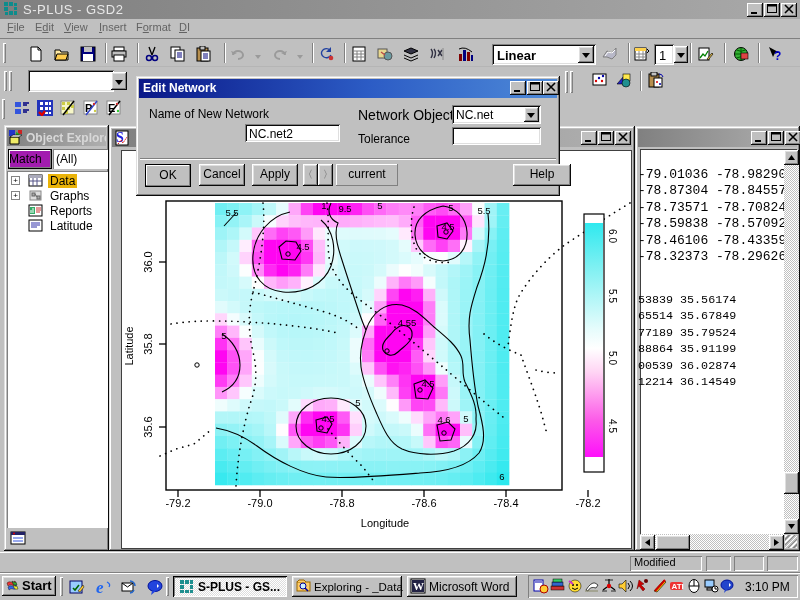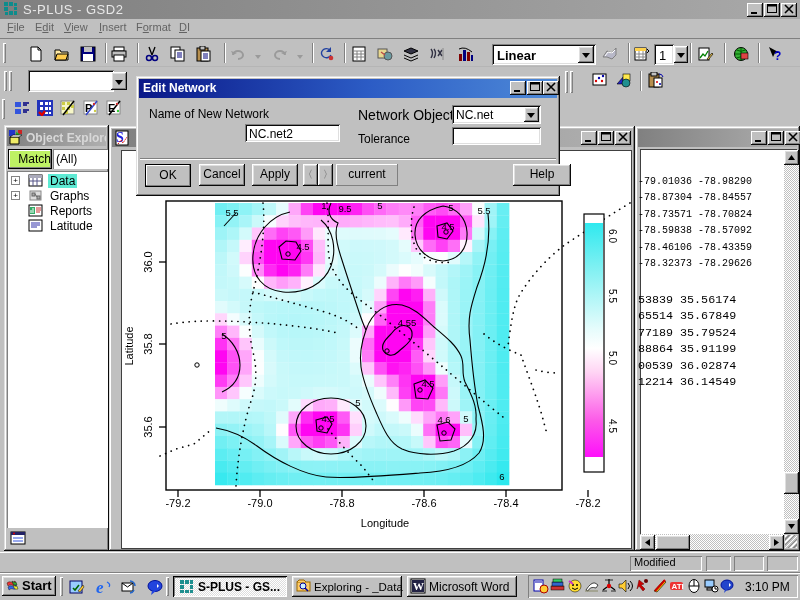--- a/index.html
+++ b/index.html
@@ -247,31 +247,31 @@
 <div class="abs win" style="left:4px;top:125px;width:105px;height:426px"></div>
 <div class="abs" style="left:7px;top:128px;width:99px;height:18px;background:linear-gradient(90deg,#808080,#b0b0b0)"></div>
 <div class="abs" style="left:8px;top:129px"><svg width="16" height="16" viewBox="0 0 16 16">
         <rect x="1" y="1" width="6" height="6" fill="#2233cc"></rect>
         <rect x="10" y="1" width="4" height="4" fill="#cc2222"></rect>
         <path d="M8 3l4 2-4 2z" fill="#22aa22"></path>
         <path d="M2 8h9v7H2z" fill="#eeea66" stroke="#000"></path>
         <path d="M2 8l3-2h9l-3 2z" fill="#fff" stroke="#000" stroke-width=".6"></path>
       </svg></div>
 <div class="abs" style="left:26px;top:131px;font-size:12px;font-weight:bold;color:#d8d8d8;white-space:nowrap;overflow:hidden;width:80px">Object Explorer</div>
-<div class="abs" style="left:8px;top:149px;width:44px;height:20px;background:#bef264;border:1px solid #000;box-shadow:inset -1px -1px 0 #808080, inset 1px 1px 0 #fff;font-size:12px;text-align:right;line-height:18px">Match</div>
+<div class="abs" style="left:8px;top:149px;width:44px;height:20px;background:#a21caf;border:1px solid #000;box-shadow:inset -1px -1px 0 #808080, inset 1px 1px 0 #fff;font-size:12px;text-align:left;line-height:18px">Match</div>
 <div class="abs" style="left:53px;top:149px;width:55px;height:20px;background:#fff;box-shadow:inset 1px 1px 0 #808080"></div>
 <div class="abs" style="left:56px;top:152px;font-size:12px">(All)</div>
 <div class="abs" style="left:7px;top:171px;width:101px;height:357px;background:#fff;box-shadow:inset 1px 1px 0 #808080"></div>
 <div class="abs" style="left:11px;top:176px;width:9px;height:9px;background:#fff;border:1px solid #848484;font-size:8px;line-height:7px;text-align:center">+</div>
 <div class="abs" style="left:28px;top:173px;width:16px;height:16px"><svg width="16" height="15" viewBox="0 0 16 15">
         <rect x="1" y="2" width="13" height="11" fill="#fff" stroke="#000"></rect>
         <rect x="1" y="2" width="13" height="3" fill="#aab"></rect>
         <path d="M1 8h13M5 5v8M9 5v8" stroke="#558"></path>
       </svg></div>
-<div class="abs" style="left:48px;top:174px;font-size:12px;background:#5eead4;padding:0 2px">Data</div>
+<div class="abs" style="left:48px;top:174px;font-size:12px;background:#eab308;padding:0 2px">Data</div>
 <div class="abs" style="left:11px;top:191px;width:9px;height:9px;background:#fff;border:1px solid #848484;font-size:8px;line-height:7px;text-align:center">+</div>
 <div class="abs" style="left:28px;top:188px;width:16px;height:16px"><svg width="16" height="16" viewBox="0 0 16 16">
         <rect x="2" y="3" width="11" height="9" fill="#ddd" stroke="#888"></rect>
         <rect x="4" y="5" width="3" height="3" fill="#aaa" stroke="#666"></rect>
         <rect x="9" y="8" width="3" height="3" fill="#aaa" stroke="#666"></rect>
         <path d="M7 6l2 3" stroke="#666"></path>
       </svg></div>
 <div class="abs" style="left:48px;top:189px;font-size:12px;padding:0 2px">Graphs</div>
 <div class="abs" style="left:28px;top:203px;width:16px;height:16px"><svg width="16" height="16" viewBox="0 0 16 16">
         <rect x="1" y="2" width="13" height="11" fill="#fff" stroke="#000"></rect>
@@ -966,21 +966,21 @@
         <rect x="3" y="9" width="6" height="2" fill="#000"></rect>
       </svg></div>
 <div class="tbtn" style="left:768px;top:131px"><svg width="14" height="12" viewBox="0 0 14 12">
         <rect x="2.5" y="1.5" width="9" height="8" fill="none" stroke="#000" stroke-width="1"></rect>
         <rect x="2.5" y="1.5" width="9" height="2" fill="#000"></rect>
       </svg></div>
 <div class="tbtn" style="left:785px;top:131px"><svg width="14" height="12" viewBox="0 0 14 12">
         <path d="M3 2l8 8M11 2l-8 8" stroke="#000" stroke-width="1.6"></path>
       </svg></div>
 <div class="abs" style="left:640px;top:149px;width:157px;height:385px;background:#fff;border-left:1px solid #404040;border-top:1px solid #404040"></div>
-<div class="abs mono" style="left:638px;top:174px;font-size:10px;line-height:16.42px;white-space:nowrap">-79.01036&nbsp;-78.98290<br>-78.87304&nbsp;-78.84557<br>-78.73571&nbsp;-78.70824<br>-78.59838&nbsp;-78.57092<br>-78.46106&nbsp;-78.43359<br>-78.32373&nbsp;-78.29626</div>
+<div class="abs mono" style="left:638px;top:167px;font-size:13px;line-height:16.42px;white-space:nowrap">-79.01036&nbsp;-78.98290<br>-78.87304&nbsp;-78.84557<br>-78.73571&nbsp;-78.70824<br>-78.59838&nbsp;-78.57092<br>-78.46106&nbsp;-78.43359<br>-78.32373&nbsp;-78.29626</div>
 <div class="abs mono" style="left:638px;top:292px;font-size:11.7px;line-height:16.42px;white-space:nowrap">53839&nbsp;35.56174<br>65514&nbsp;35.67849<br>77189&nbsp;35.79524<br>88864&nbsp;35.91199<br>00539&nbsp;36.02874<br>12214&nbsp;36.14549</div>
 <div class="abs dith" style="left:784px;top:150px;width:15px;height:384px"></div>
 <div class="abs raised" style="left:784px;top:150px;width:15px;height:15px;text-align:center"><svg width="13" height="13" viewBox="0 0 13 13">
         <path d="M6.5 4l3.5 5H3z" fill="#000"></path>
       </svg></div>
 <div class="abs raised" style="left:784px;top:519px;width:15px;height:15px;text-align:center"><svg width="13" height="13" viewBox="0 0 13 13">
         <path d="M6.5 9L3 4h7z" fill="#000"></path>
       </svg></div>
 <div class="abs raised" style="left:784px;top:472px;width:15px;height:22px"></div>
 <div class="abs dith" style="left:640px;top:534px;width:144px;height:16px"></div>

